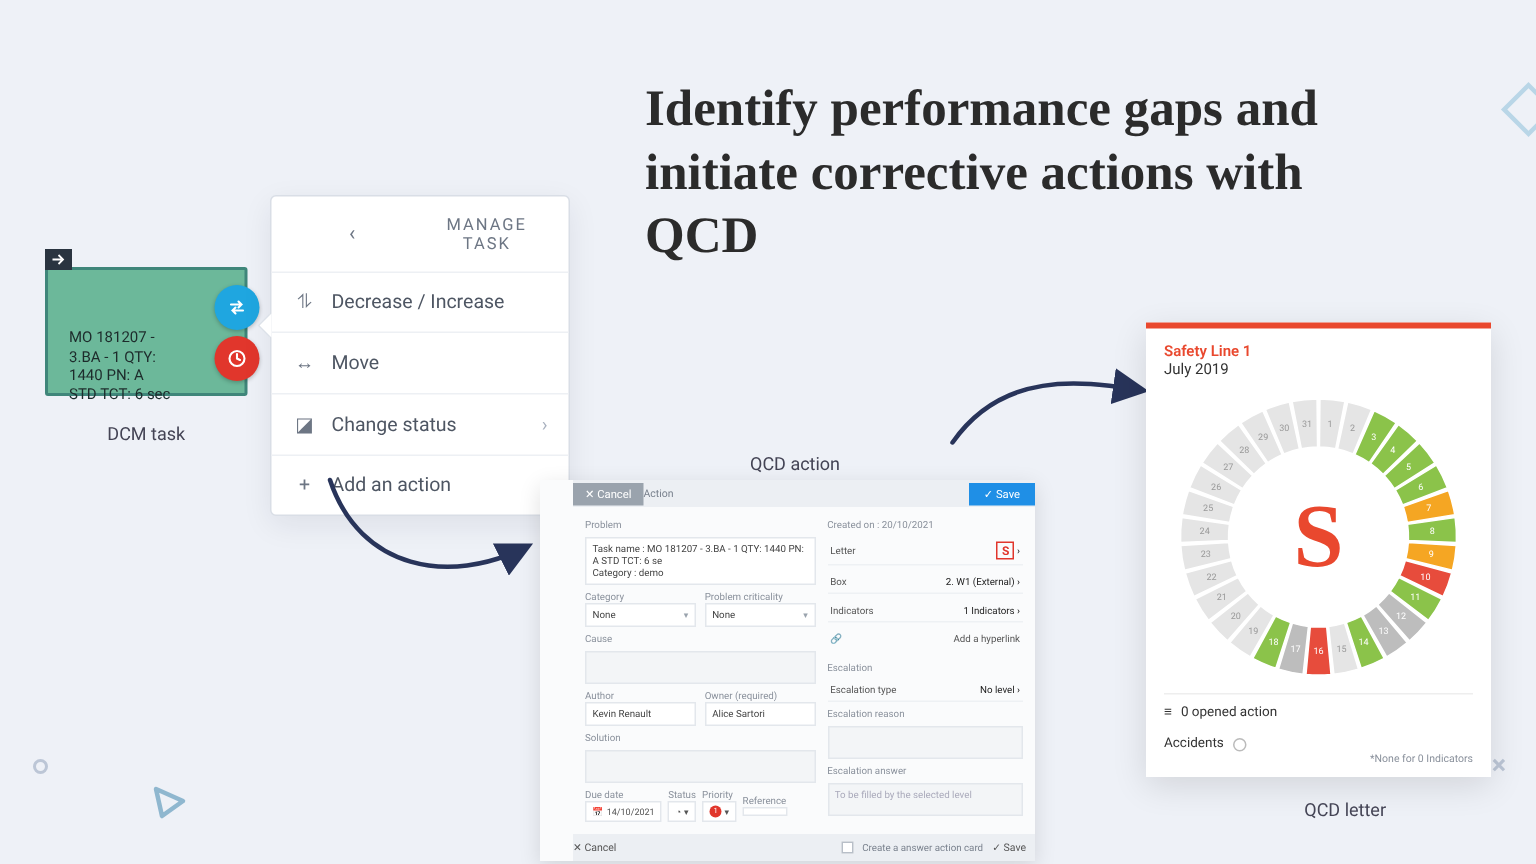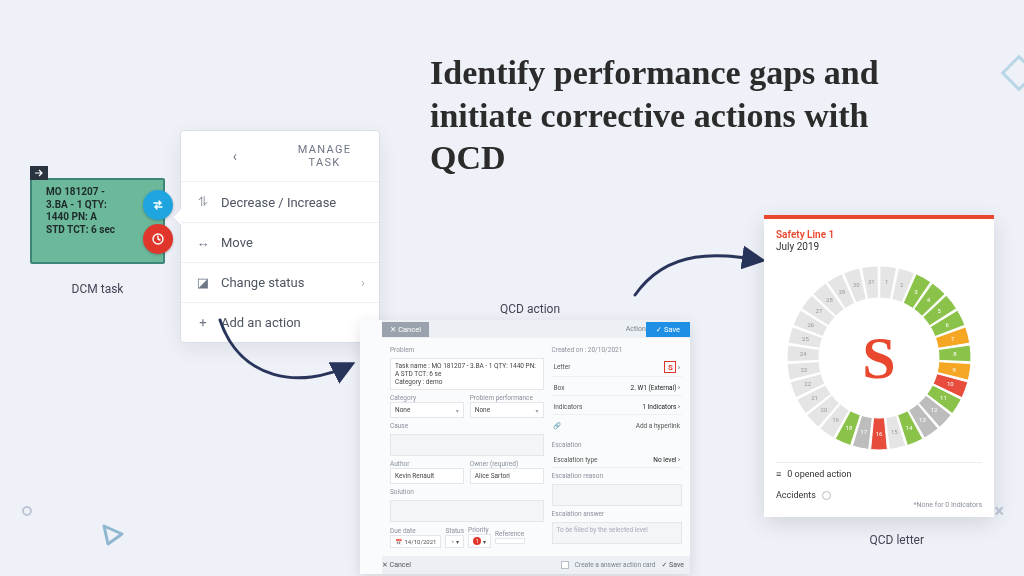--- a/index.html
+++ b/index.html
@@ -24,21 +24,21 @@
   }
   
   .dcm {
     position:absolute; left:30px; top:178px; width:135px;
   }
   .dcm-card {
     background:#6cb89a; border:2px solid #3f867a; border-radius:2px;
     padding:6px 6px 6px 14px; position:relative; height:86px;
   }
   .dcm-tab { position:absolute; left:-2px; top:-14px; width:18px; height:14px; background:#2a3440; display:flex; align-items:center; justify-content:center;}
-  .dcm-text { font-size:10px; line-height:1.25; color:#1d2b2b; font-weight:700; white-space:pre-line;}
+  .dcm-text { font-size:10px; line-height:1.25; color:#1d2b2b; font-weight:400; white-space:pre-line;margin-top:34px;}
   .dcm-badges { position:absolute; right:-10px; top:10px; display:flex; flex-direction:column; gap:4px;}
   .badge { width:30px; height:30px; border-radius:50%; display:flex; align-items:center; justify-content:center; color:#fff; box-shadow:0 1px 3px rgba(0,0,0,.25);}
   .badge.blue{ background:#1fa6e0;}
   .badge.red{ background:#e1362c;}
   .dcm-label { text-align:center; font-size:12px; color:#445; margin-top:18px;}
   
   .menu {
     position:absolute; left:180px; top:130px; width:200px;
     background:#fff; border:1px solid #d9dee6; border-radius:4px;
     box-shadow:0 6px 20px rgba(20,30,50,.08);
@@ -58,21 +58,21 @@
   
   .arrow { position:absolute; }
   
   .qcd {
     position:absolute; left:360px; top:320px; width:330px;
     background:#fafbfc; box-shadow:0 4px 14px rgba(0,0,0,.12);
     font-size:7px; color:#555;padding-left:22px;
   }
   .qcd-bar { display:flex; align-items:center; background:#eceff3; height:18px;}
   .qcd-bar .cancel { background:#9aa3ad; color:#fff; padding:3px 8px; font-size:7.5px;}
-  .qcd-bar .title { flex:1; text-align:right; color:#7a828e;}
+  .qcd-bar .title { flex:1; text-align:left; color:#7a828e;}
   .qcd-bar .save { background:#1f8fe6; color:#fff; padding:3px 10px; font-size:7.5px;}
   .qcd-body { display:flex; gap:8px; padding:8px; }
   .qcd-col { flex:1; display:flex; flex-direction:column; gap:4px;}
   .qcd-col.right { flex:0.85;}
   .fld-lbl { color:#8a919c; font-size:6.5px;}
   .fld-box { background:#fff; border:1px solid #e3e7ec; padding:3px 4px; min-height:10px; font-size:6.5px; color:#444; }
   .fld-box.tall { min-height:22px; background:#f3f5f7;}
   .row2 { display:flex; gap:6px;}
   .row2 > div { flex:1; }
   .sel { display:flex; justify-content:space-between; align-items:center;}
@@ -199,21 +199,21 @@
       <div class="fld-box" style="white-space:pre-line">Task name : MO 181207 - 3.BA - 1 QTY: 1440 PN: A STD TCT: 6 se
 Category : demo</div>
       <div class="row2">
         <div>
           <div class="fld-lbl">Category</div>
           <div class="fld-box sel">
               <span>None</span>
             </div>
         </div>
         <div>
-          <div class="fld-lbl">Problem performance</div>
+          <div class="fld-lbl">Problem criticality</div>
           <div class="fld-box sel">
               <span>None</span>
             </div>
         </div>
       </div>
       <div class="fld-lbl">Cause</div>
       <div class="fld-box tall"></div>
       <div class="row2">
         <div>
           <div class="fld-lbl">Author</div>

